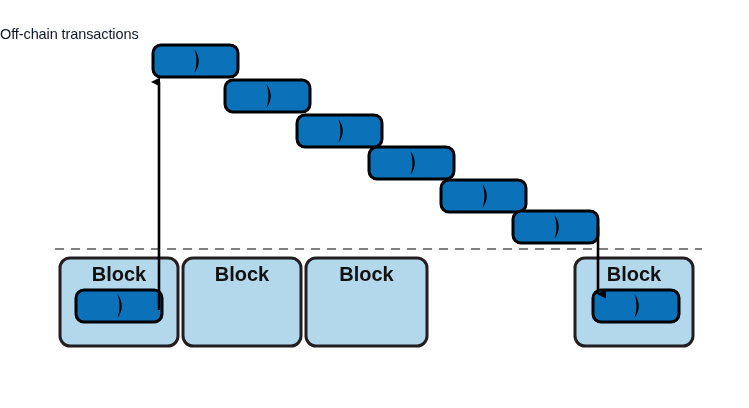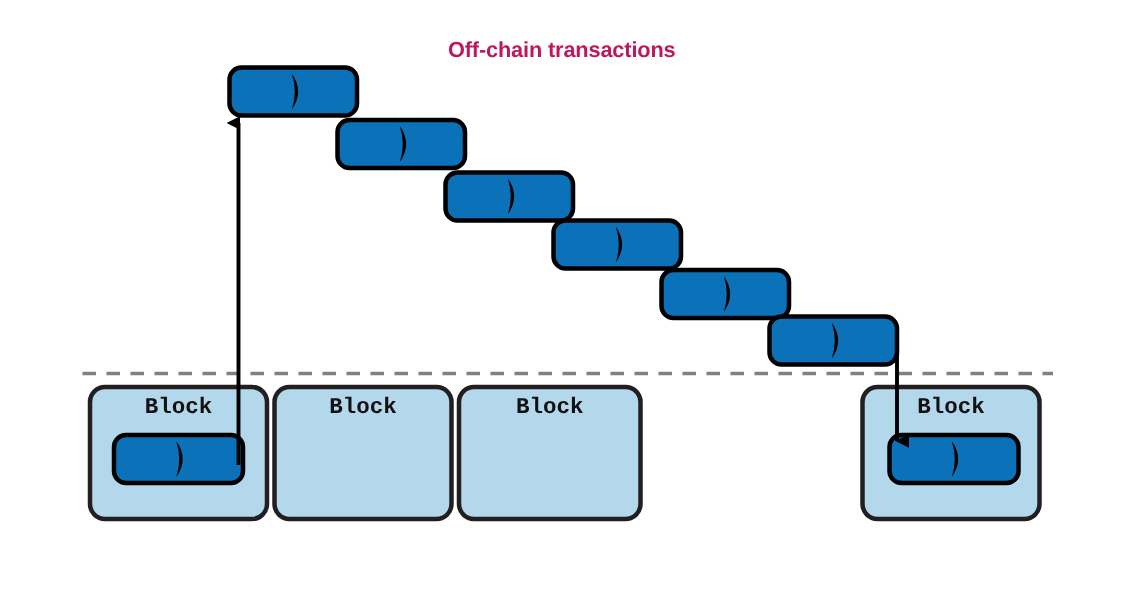--- a/index.html
+++ b/index.html
@@ -22,40 +22,40 @@
     left: 0;
     top: 0;
     width: 749px;
     height: 408px;
     display: block;
   }
   .caption {
     position: absolute;
     font-family: "Liberation Sans", sans-serif;
     font-size: 14.5px;
-    font-weight: 700;
-    color: #be185d;
+    font-weight: 400;
+    color: #0f172a;
     letter-spacing: -0.1px;
     white-space: nowrap;
-    text-align: center;
+    text-align: left;
   }
   #caption-offchain {
     left: 0;
     right: 0;
     top: 26px;
   }
   #caption-onchain {
     left: 0;
     right: 0;
     top: 363px;
   }
   .block-label {
     position: absolute;
-    font-family: Liberation Mono, monospace;
-    font-size: 15px;
+    font-family: Liberation Sans, sans-serif;
+    font-size: 20px;
     font-weight: 600;
     color: #111111;
     white-space: nowrap;
     text-align: center;
   }
 </style>
 </head>
 <body>
 
 <div id="diagram-root">

